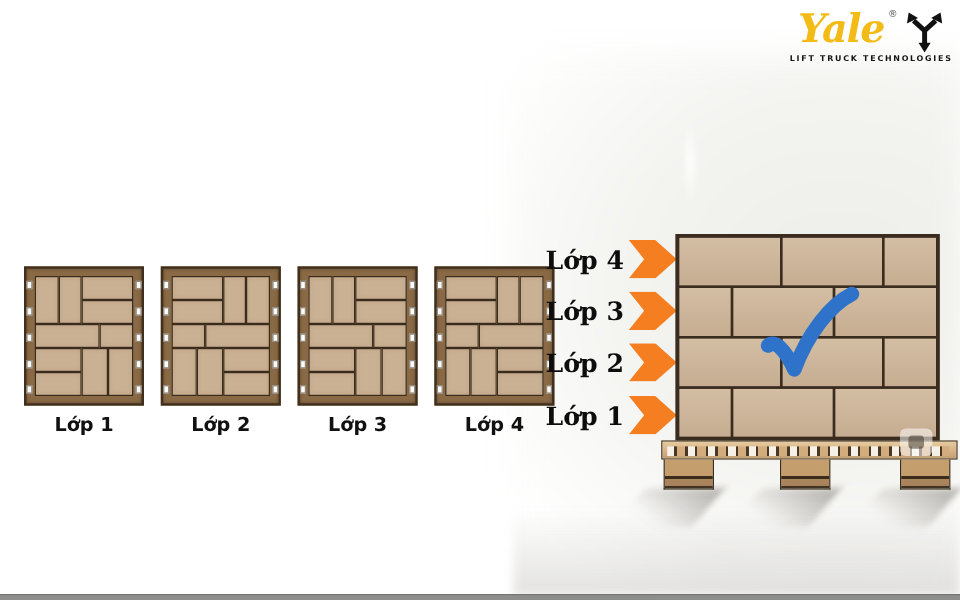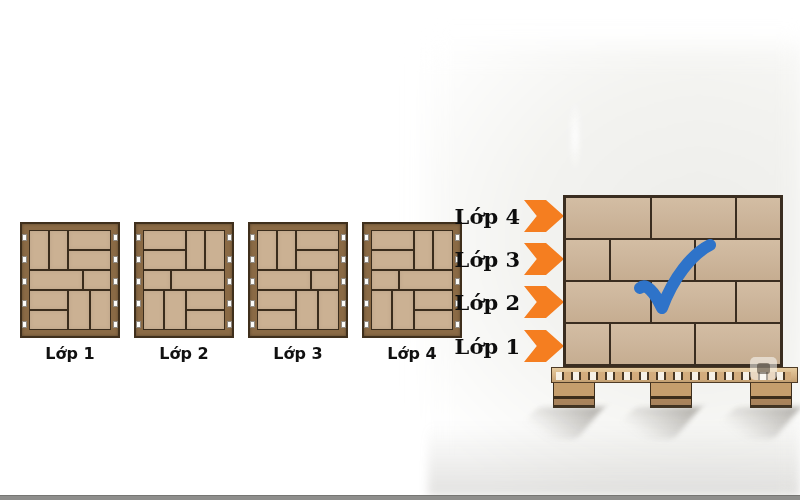--- a/index.html
+++ b/index.html
@@ -146,20 +146,39 @@
   }
 </style>
 </head>
 <body>
 
 <div class="stage">
 
   <div class="backdrop"></div>
   <div class="light-streak"></div>
 
+  <div class="logo">
+    <div class="logo-row">
+      <span class="logo-word">Yale</span>
+      <span class="logo-reg">®</span>
+      <svg class="logo-mark" viewBox="0 0 36 40">
+        <g stroke="#111111" stroke-width="4.5" fill="none">
+          <path d="M18 19 L18 33"></path>
+          <path d="M18 20 L8 11"></path>
+          <path d="M18 20 L28 11"></path>
+        </g>
+        <g fill="#111111">
+          <path d="M12.5 31 L18 40 L23.5 31 Z"></path>
+          <path d="M2 13.5 L3.5 3.5 L12 8.5 Z"></path>
+          <path d="M34 13.5 L32.5 3.5 L24 8.5 Z"></path>
+        </g>
+      </svg>
+    </div>
+    <div class="logo-tagline">LIFT TRUCK TECHNOLOGIES</div>
+  </div>
 
   <div class="diagrams">
     <figure class="diagram">
       <div class="ptop">
         <div class="pfield">
             <div class="pbox" style="left: 0%; top: 0%; width: 24%; height: 40%;"></div>
             <div class="pbox" style="left: 24%; top: 0%; width: 24%; height: 40%;"></div>
             <div class="pbox" style="left: 48%; top: 0%; width: 52%; height: 20%;"></div>
             <div class="pbox" style="left: 48%; top: 20%; width: 52%; height: 20%;"></div>
             <div class="pbox" style="left: 0%; top: 40%; width: 66%; height: 20%;"></div>

